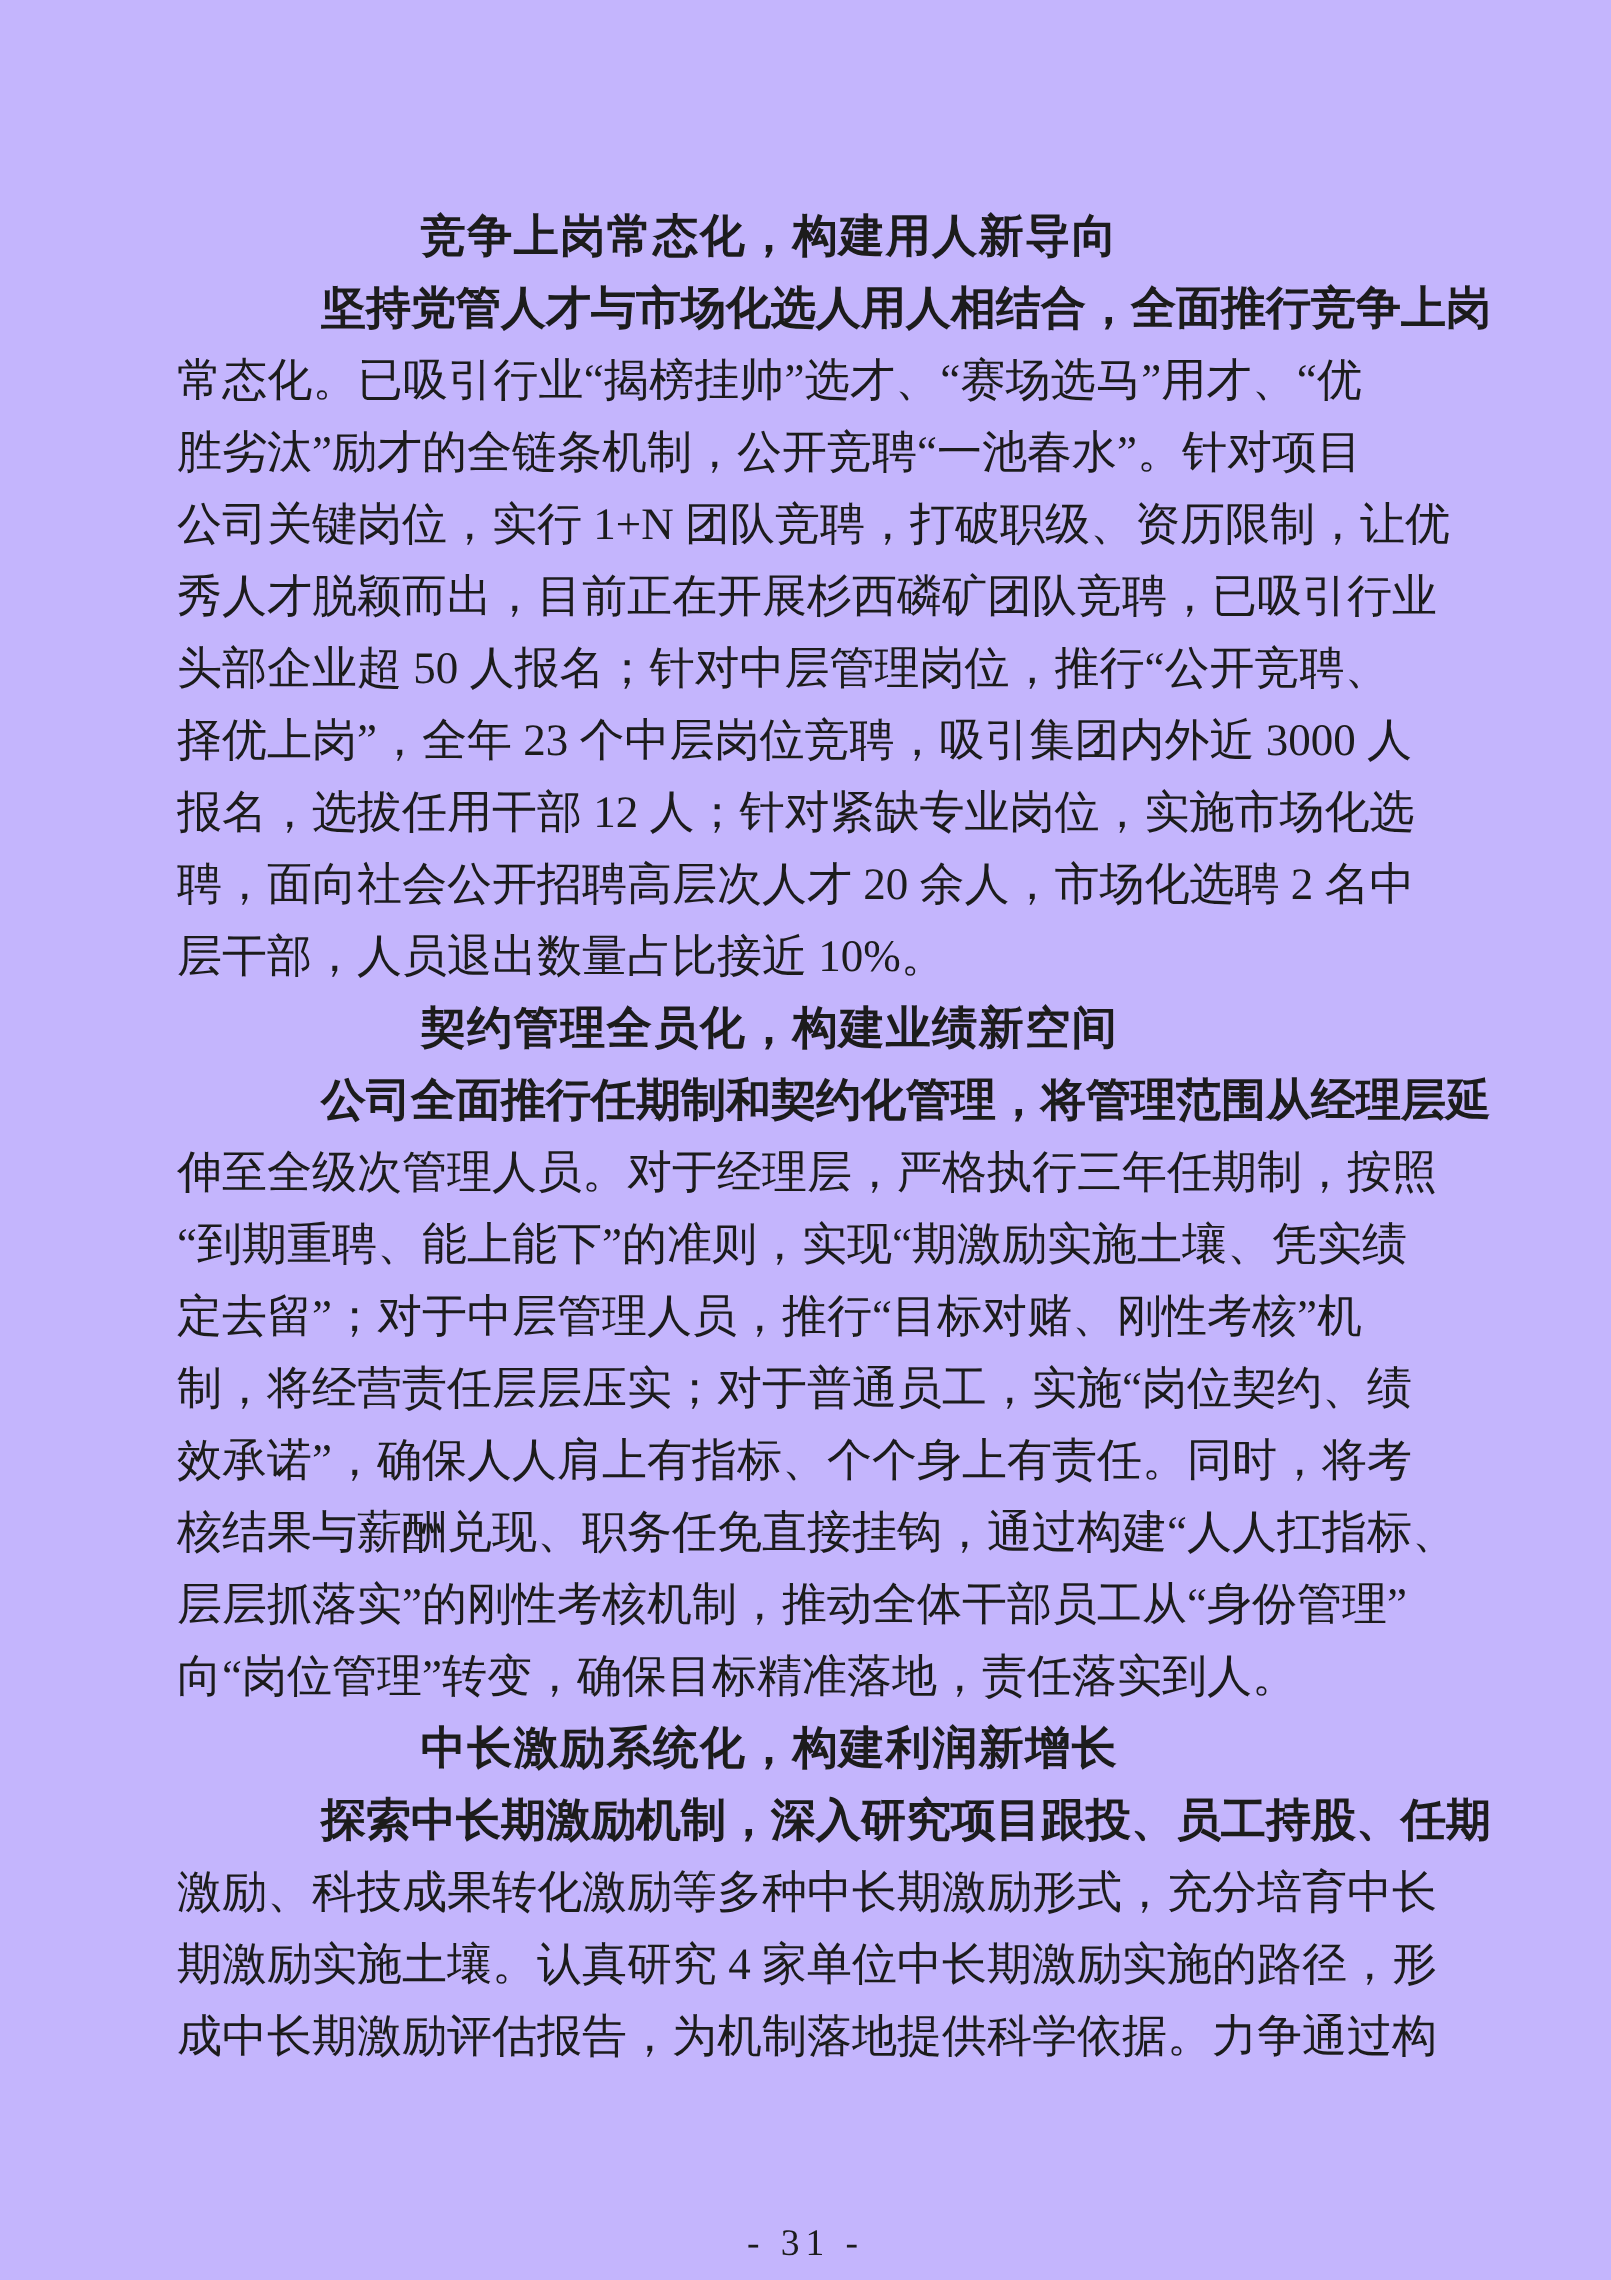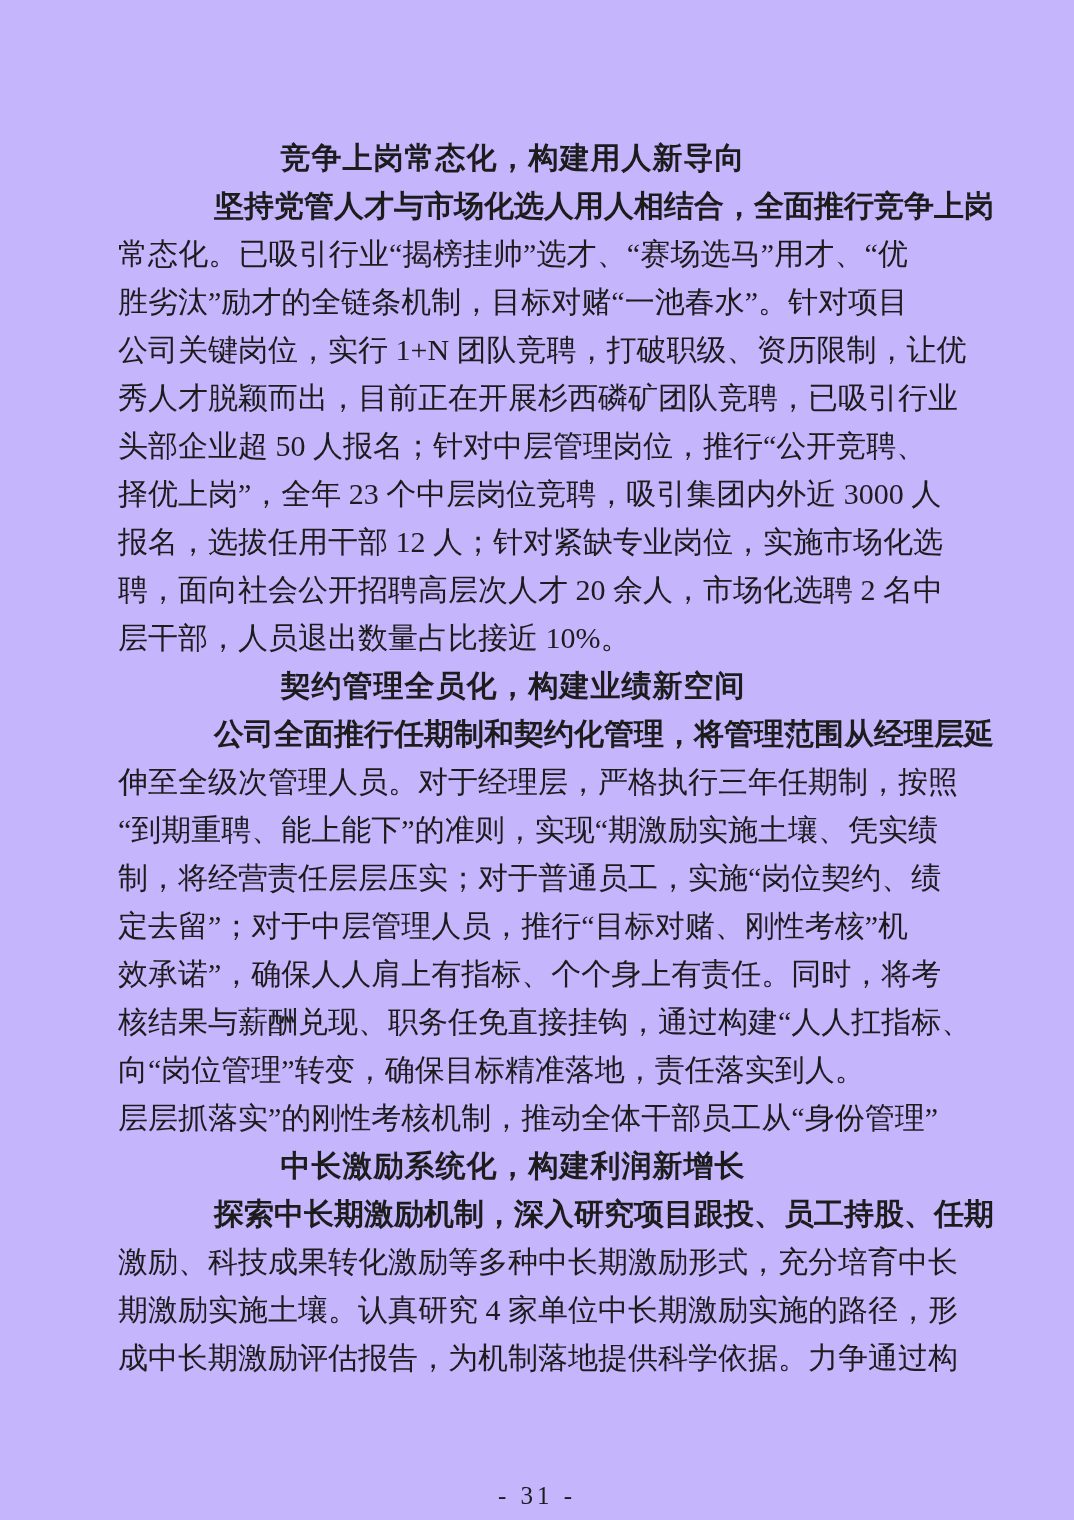--- a/index.html
+++ b/index.html
@@ -56,39 +56,39 @@
 </style>
 </head>
 <body>
 
 <div class="page">
   <div class="content">
 
     <div class="heading">竞争上岗常态化，构建用人新导向</div>
     <div class="line indent">坚持党管人才与市场化选人用人相结合，全面推行竞争上岗</div>
     <div class="line">常态化。已吸引行业“揭榜挂帅”选才、“赛场选马”用才、“优</div>
-    <div class="line">胜劣汰”励才的全链条机制，目标对赌“一池春水”。针对项目</div>
+    <div class="line">胜劣汰”励才的全链条机制，公开竞聘“一池春水”。针对项目</div>
     <div class="line">公司关键岗位，实行 1+N 团队竞聘，打破职级、资历限制，让优</div>
     <div class="line">秀人才脱颖而出，目前正在开展杉西磷矿团队竞聘，已吸引行业</div>
     <div class="line">头部企业超 50 人报名；针对中层管理岗位，推行“公开竞聘、</div>
     <div class="line">择优上岗”，全年 23 个中层岗位竞聘，吸引集团内外近 3000 人</div>
     <div class="line">报名，选拔任用干部 12 人；针对紧缺专业岗位，实施市场化选</div>
     <div class="line">聘，面向社会公开招聘高层次人才 20 余人，市场化选聘 2 名中</div>
     <div class="line short">层干部，人员退出数量占比接近 10%。</div>
 
     <div class="heading">契约管理全员化，构建业绩新空间</div>
     <div class="line indent">公司全面推行任期制和契约化管理，将管理范围从经理层延</div>
     <div class="line">伸至全级次管理人员。对于经理层，严格执行三年任期制，按照</div>
     <div class="line">“到期重聘、能上能下”的准则，实现“期激励实施土壤、凭实绩</div>
+    <div class="line">定去留”；对于中层管理人员，推行“目标对赌、刚性考核”机</div>
     <div class="line">制，将经营责任层层压实；对于普通员工，实施“岗位契约、绩</div>
-    <div class="line">定去留”；对于中层管理人员，推行“目标对赌、刚性考核”机</div>
     <div class="line">效承诺”，确保人人肩上有指标、个个身上有责任。同时，将考</div>
     <div class="line">核结果与薪酬兑现、职务任免直接挂钩，通过构建“人人扛指标、</div>
+    <div class="line">层层抓落实”的刚性考核机制，推动全体干部员工从“身份管理”</div>
     <div class="line short">向“岗位管理”转变，确保目标精准落地，责任落实到人。</div>
-    <div class="line">层层抓落实”的刚性考核机制，推动全体干部员工从“身份管理”</div>
 
     <div class="heading">中长激励系统化，构建利润新增长</div>
     <div class="line indent">探索中长期激励机制，深入研究项目跟投、员工持股、任期</div>
     <div class="line">激励、科技成果转化激励等多种中长期激励形式，充分培育中长</div>
     <div class="line">期激励实施土壤。认真研究 4 家单位中长期激励实施的路径，形</div>
     <div class="line">成中长期激励评估报告，为机制落地提供科学依据。力争通过构</div>
 
   </div>
 
   <div class="footer">- 31 -</div>

